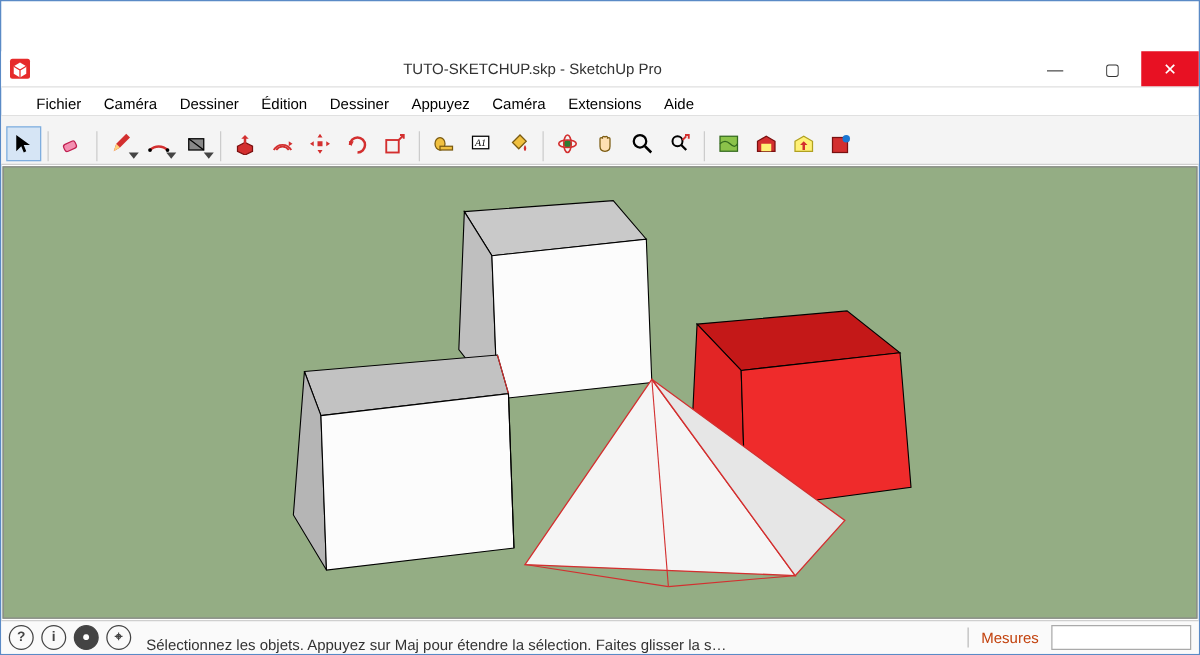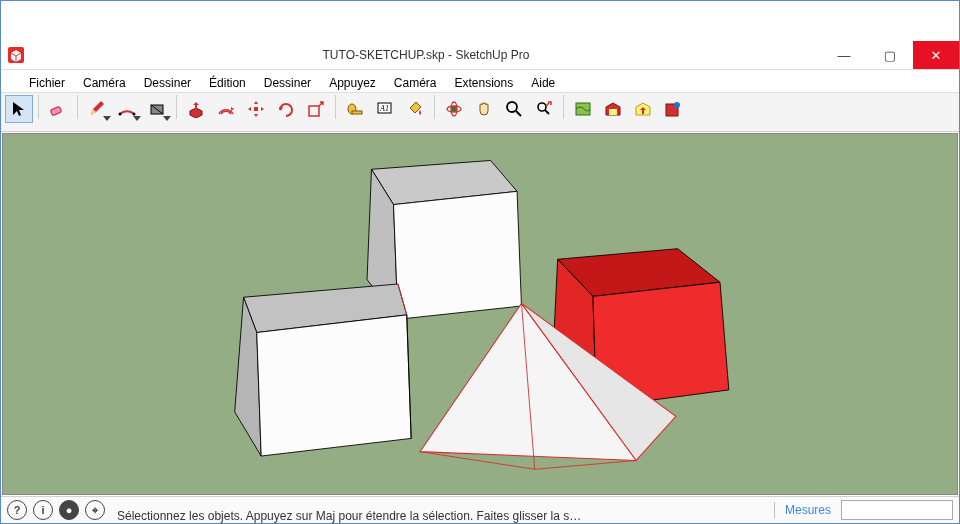--- a/index.html
+++ b/index.html
@@ -5,33 +5,33 @@
 html,body{margin:0;padding:0;font-family:"Segoe UI",Tahoma,sans-serif;font-size:12px;color:#000;background:#fff;}
 .window{width:960px;height:524px;border:1px solid #5a8ac6;box-sizing:border-box;display:flex;flex-direction:column;position:relative;background:#fff;}
 .titlebar{height:28px;background:#fff;display:flex;align-items:center;border-bottom:1px solid #e0e0e0;margin-top:40px;}
 .app-icon{width:18px;height:18px;margin:0 6px;}
 .title-text{flex:1;text-align:center;font-size:12px;color:#333;}
 .win-controls{display:flex;height:100%;}
 .win-btn{width:46px;height:100%;display:flex;align-items:center;justify-content:center;font-size:13px;color:#333;}
 .win-close{background:#e81123;color:#fff;}
 .menubar{height:22px;display:flex;align-items:flex-end;padding:0 20px;gap:2px;border-bottom:1px solid #e0e0e0;}
 .menu-item{padding:2px 8px;font-size:12px;}
-.toolbar{height:34px;display:flex;align-items:flex-start;padding:2px 4px;gap:2px;border-bottom:1px solid #cfcfcf;background:#f4f4f4;font-style:italic;}
+.toolbar{height:34px;display:flex;align-items:flex-end;padding:2px 4px;gap:2px;border-bottom:1px solid #cfcfcf;background:#f4f4f4;font-style:italic;}
 .tool{width:26px;height:26px;display:flex;align-items:center;justify-content:center;border:1px solid transparent;position:relative;}
 .tool.sel{background:#d6e5f5;border:1px solid #7eadde;}
 .tool svg{width:18px;height:18px;}
 .tool .dd{position:absolute;right:-1px;bottom:1px;width:0;height:0;border-left:4px solid transparent;border-right:4px solid transparent;border-top:5px solid #444;}
 .sep{width:1px;height:24px;background:#ccc;margin:0 3px;}
 .viewport{flex:1;background:#94ad84;border:1px solid #888;margin:1px;position:relative;overflow:hidden;}
 .viewport svg{position:absolute;left:0;top:0;width:100%;height:100%;}
 .statusbar{height:26px;border-top:1px solid #cfcfcf;display:flex;align-items:center;padding:0 6px;gap:6px;background:#fafafa;}
 .status-ico{width:18px;height:18px;border:1.6px solid #444;border-radius:50%;display:flex;align-items:center;justify-content:center;font-size:11px;font-weight:bold;color:#444;}
 .status-text{flex:1;padding-left:6px;font-size:12px;color:#333;white-space:nowrap;overflow:hidden;text-overflow:ellipsis;margin-top:12px;}
 .status-sep{width:1px;height:16px;background:#bbb;}
-.meas-label{font-size:12px;color:#3b82f6;padding:0 4px;}
+.meas-label{font-size:12px;color:#c2410c;padding:0 4px;}
 .meas-box{width:110px;height:18px;border:1px solid #aaa;background:#fff;}
 </style>
 </head>
 <body>
 
 <div class="window">
 
   <div class="titlebar">
     <svg class="app-icon" viewBox="0 0 18 18">
       <rect x="1" y="1" width="16" height="16" rx="2" fill="#e62b2b"></rect>

